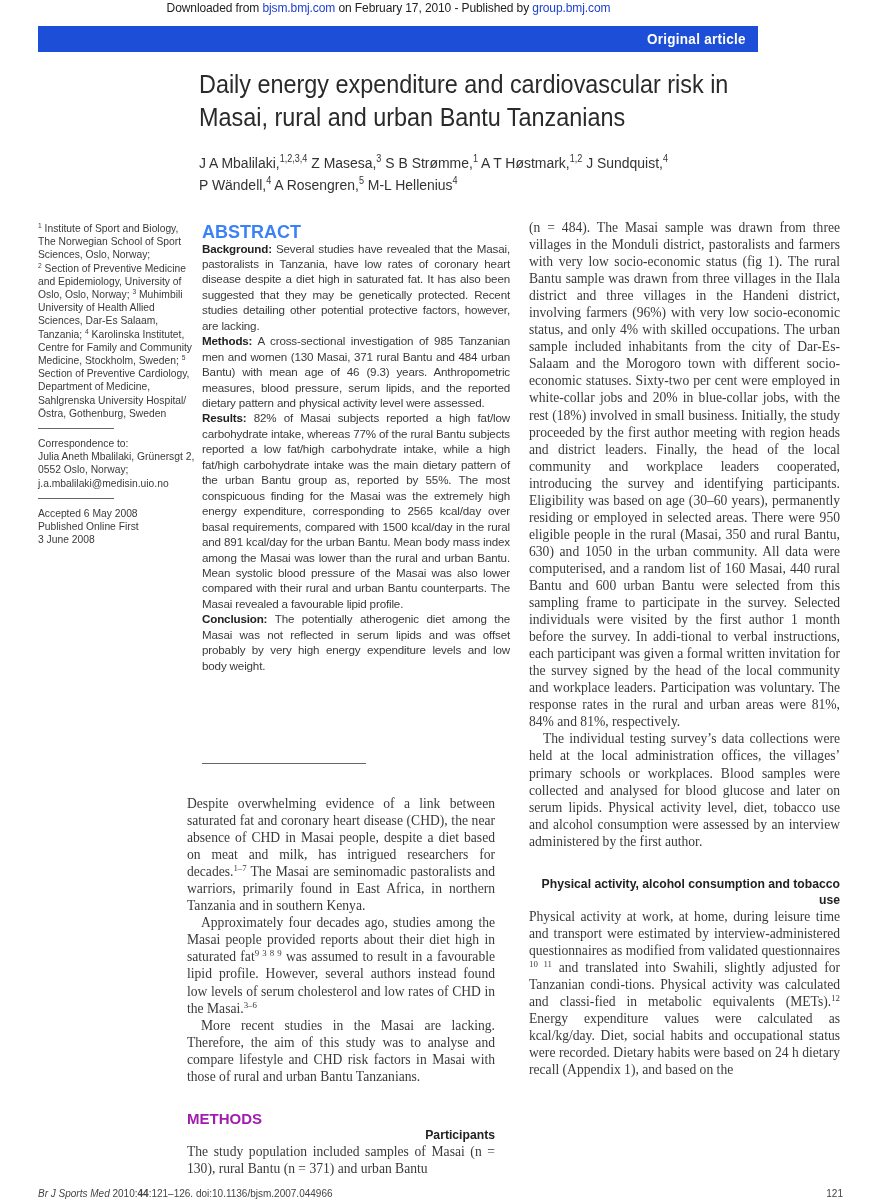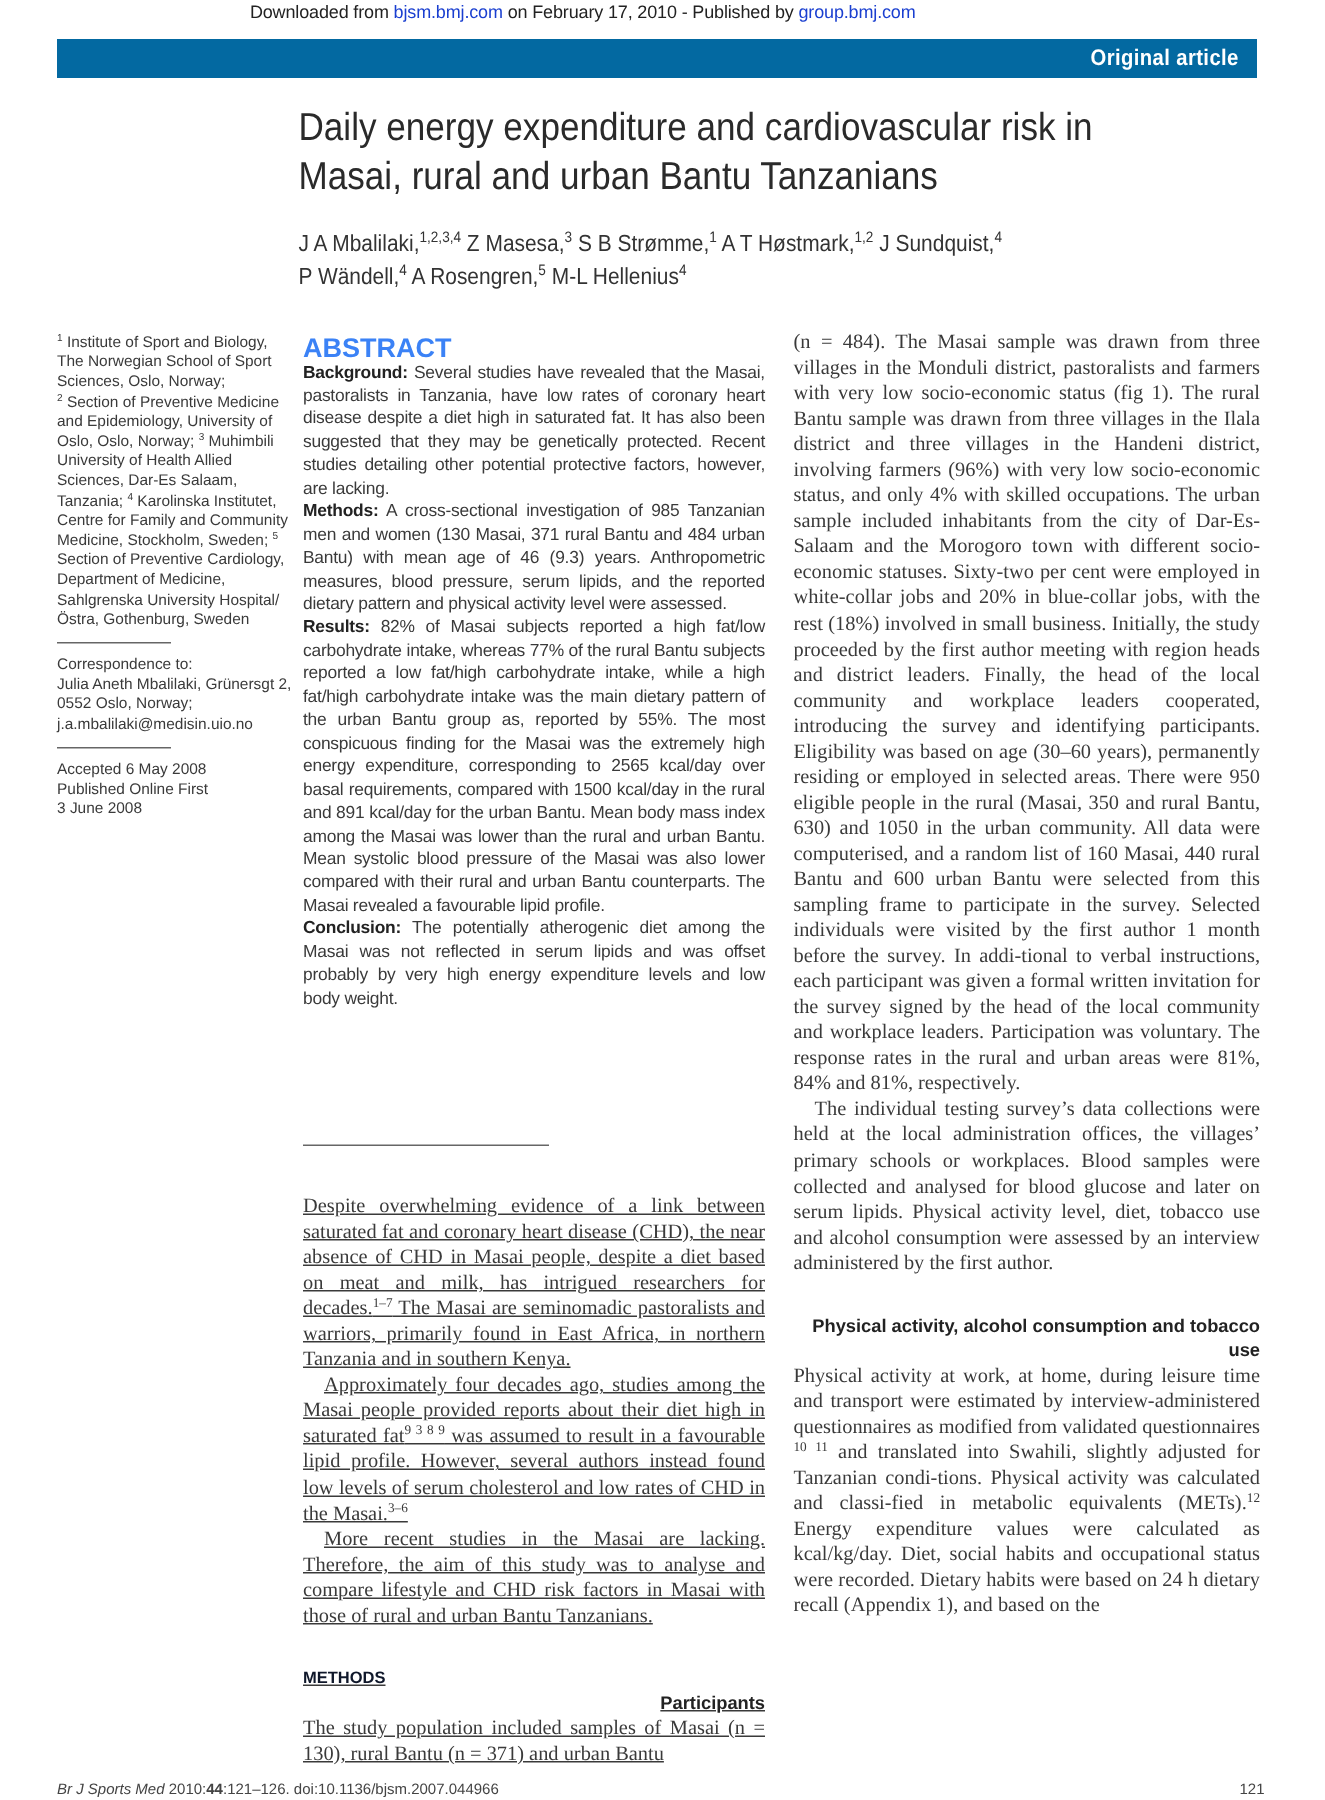--- a/index.html
+++ b/index.html
@@ -2,21 +2,21 @@
 <html><head>
 <meta charset="utf-8">
 <style>
   html, body { margin: 0; padding: 0; background: #ffffff; }
   body { width: 883px; height: 1200px; position: relative; overflow: hidden; color: #2b2b2b; }
 
   #download-line { position: absolute; top: 1px; left: 0; width: 777px; text-align: center;
     font-family: "Liberation Sans", sans-serif; font-size: 12px; color: #222; letter-spacing: -0.1px; }
   #download-line a { color: #1a3fd0; text-decoration: none; }
 
-  #section-band { position: absolute; top: 26px; left: 38px; width: 800px; height: 26px; background: #0369a1; }
+  #section-band { position: absolute; top: 26px; left: 38px; width: 720px; height: 26px; background: #1d4ed8; }
   #section-band span { position: absolute; right: 12px; top: 4px; font-family: "Liberation Sans", sans-serif;
     font-weight: bold; font-size: 15px; color: #ffffff; letter-spacing: 0.3px; transform: scaleX(0.9); transform-origin: right; }
 
   #title { position: absolute; top: 68px; left: 199px; width: 640px; font-family: "Liberation Sans", sans-serif;
     font-size: 26px; line-height: 33px; color: #2a2a2a; transform: scaleX(0.9); transform-origin: left; white-space: nowrap; }
   #authors { position: absolute; top: 152px; left: 199px; width: 680px; font-family: "Liberation Sans", sans-serif;
     font-size: 15.5px; line-height: 22px; color: #333; transform: scaleX(0.9); transform-origin: left; white-space: nowrap; }
   sup { font-size: 65%; vertical-align: 0.55em; line-height: 0; }
 
   #sidebar { position: absolute; top: 222px; left: 38px; width: 160px; font-family: "Liberation Sans", sans-serif;
@@ -28,24 +28,24 @@
     font-size: 11.6px; line-height: 15.45px; color: #3a3a3a; }
   #abstract h3 { margin: 0; font-size: 18px; font-weight: bold; color: #3b82f6; line-height: 15.5px; }
   #abstract p { margin: 0; text-align: justify; letter-spacing: -0.15px; }
   #abstract b { color: #222; }
   #abstract-rule { position: absolute; top: 763px; left: 202px; width: 164px; border-top: 1px solid #666; }
 
   .col { position: absolute; font-family: "Liberation Serif", "DejaVu Serif", serif; font-size: 13.6px;
     line-height: 17.05px; color: #3a3a3a; text-align: justify; }
   .col p { margin: 0; }
   .col p.indent { text-indent: 14px; }
-  #intro { top: 795px; left: 202px; width: 308px; text-decoration: underline; }
+  #intro { top: 795px; left: 187px; width: 308px; }
   #col-right { top: 219px; left: 529px; width: 311px; }
   h4.sub { margin: 0; font-family: "Liberation Sans", sans-serif; font-weight: bold; font-size: 12.2px; line-height: 16px; color: #222; text-align: right; }
-  h3.sec { margin: 0; font-family: "Liberation Sans", sans-serif; font-weight: bold; font-size: 11px; line-height: 16px; color: #0f172a; }
+  h3.sec { margin: 0; font-family: "Liberation Sans", sans-serif; font-weight: bold; font-size: 15px; line-height: 16px; color: #a21caf; }
 
   #footer-cite { position: absolute; top: 1188px; left: 38px; font-family: "Liberation Sans", sans-serif;
     font-size: 10px; color: #444; }
   #footer-page { position: absolute; top: 1188px; right: 40px; font-family: "Liberation Sans", sans-serif;
     font-size: 10px; color: #444; }
 </style>
 </head>
 <body>
 
 <div id="download-line">

